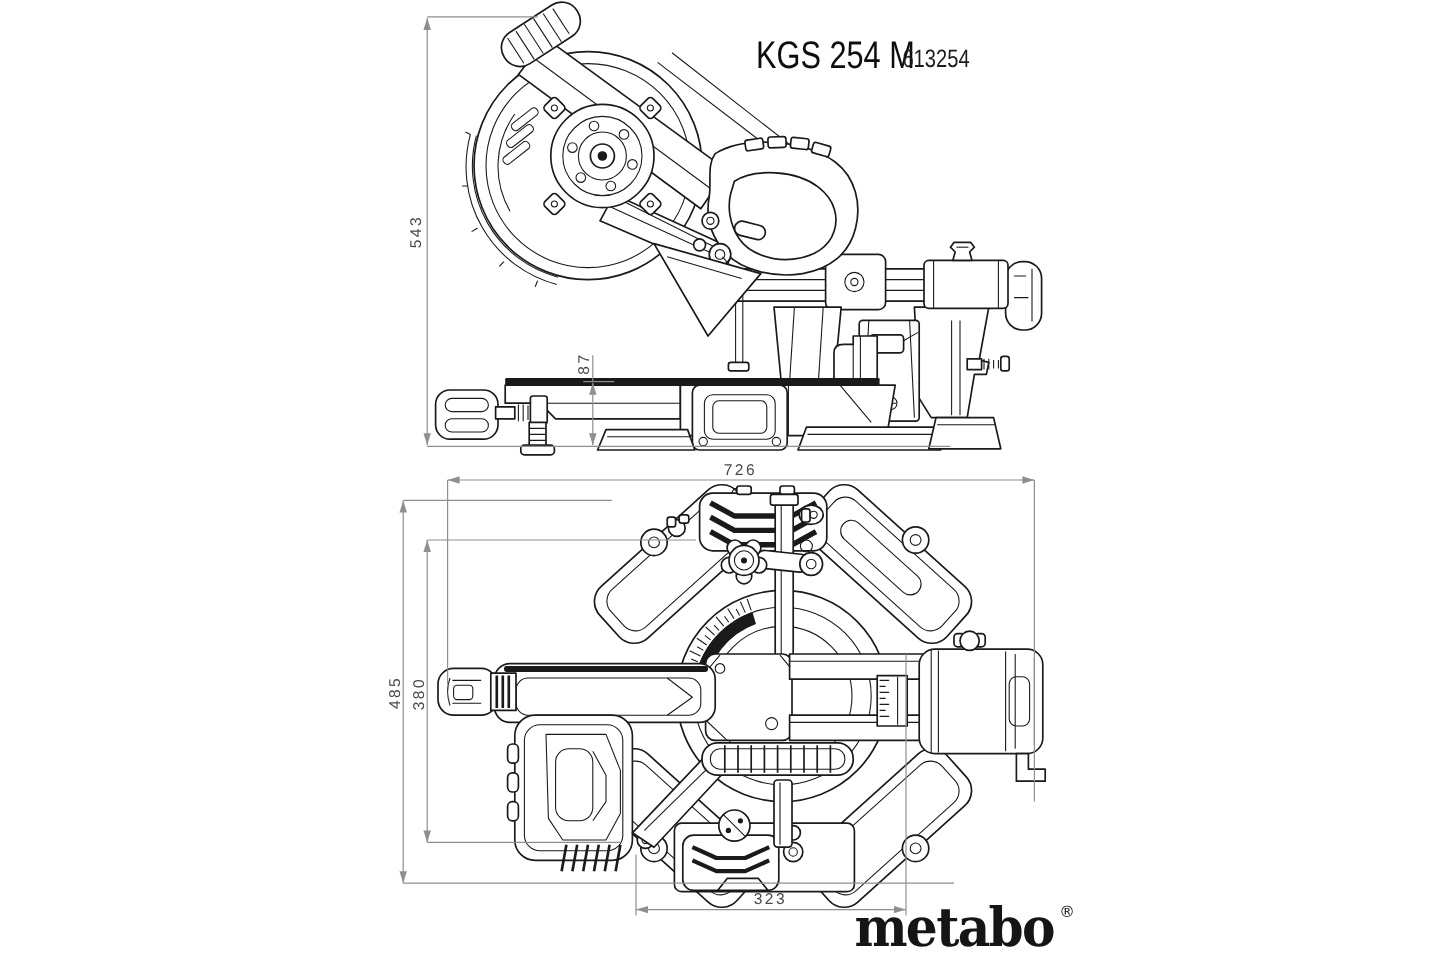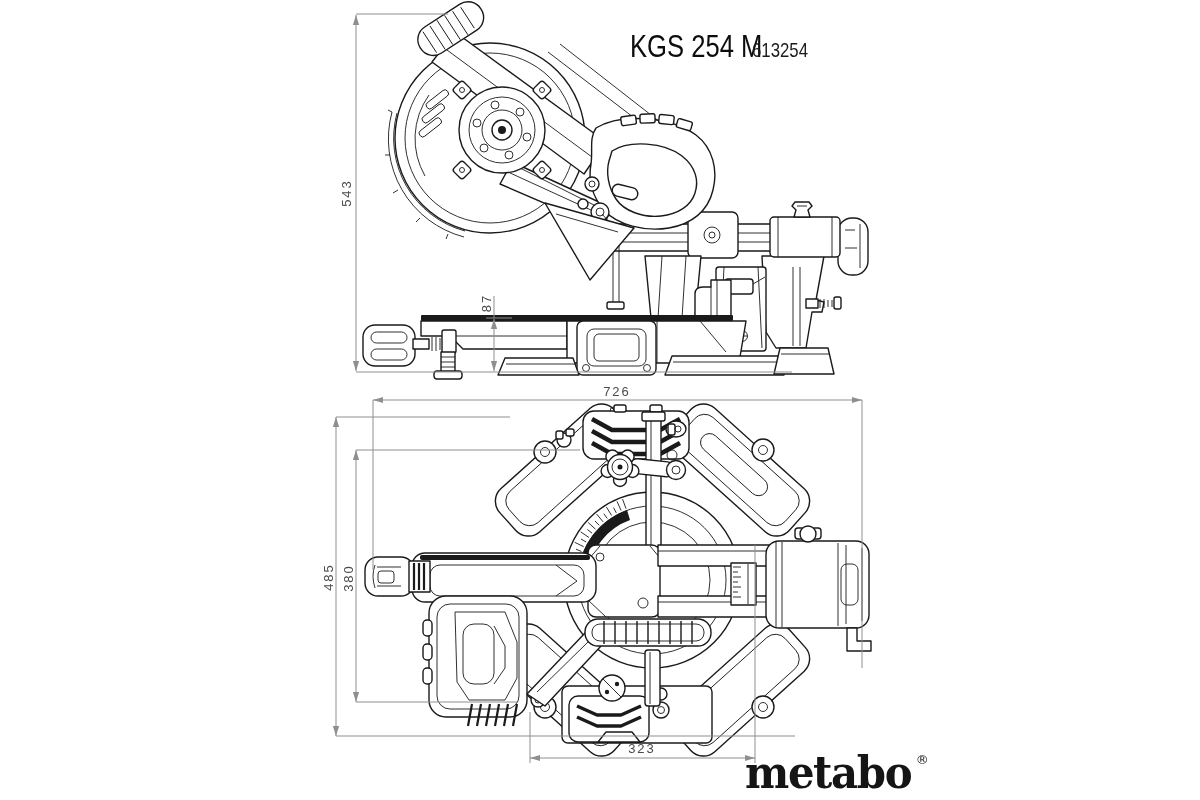--- a/index.html
+++ b/index.html
@@ -10,21 +10,21 @@
   .dk{fill:#1a1a1a;stroke:none;}
   .ch{fill:none;stroke:#1a1a1a;stroke-width:4.5;stroke-linejoin:round;}
   .ch2{fill:none;stroke:#1a1a1a;stroke-width:3.5;stroke-linejoin:round;}
   .rib{fill:none;stroke:#1a1a1a;stroke-width:2.2;}
   .rib2{fill:none;stroke:#1a1a1a;stroke-width:1.4;}
   .dim{fill:none;stroke:#8f8f8f;stroke-width:1;}
   .dimt{font-family:"Liberation Sans",sans-serif;font-size:13px;letter-spacing:2px;fill:#4a4a4a;}
   .title-block{position:absolute;left:630px;top:28px;height:34px;color:#111;}
   .model{position:absolute;left:0;top:0;font-size:32px;color:#0d0d0d;display:inline-block;transform:scaleX(.8);transform-origin:0 0;white-space:nowrap;}
   .artno{position:absolute;left:122px;top:10px;font-size:21px;color:#1a1a1a;display:inline-block;transform:scaleX(.8);transform-origin:0 0;white-space:nowrap;}
-  .brand{position:absolute;left:745px;top:746px;color:#151515;white-space:nowrap;}
+  .brand{position:absolute;left:712px;top:746px;color:#151515;white-space:nowrap;}
   .logo-text{font-family:"DejaVu Serif",serif;font-weight:bold;font-size:45px;letter-spacing:-1.5px;display:inline-block;transform:scaleX(.93);transform-origin:0 50%;}
   .logo-reg{font-size:13px;position:relative;top:-24px;left:-8px;font-family:"DejaVu Sans",sans-serif;}
 </style>
 </head>
 <body>
 
 <div class="title-block">
   <span class="model">KGS 254 M</span>
   <span class="artno">613254</span>
 </div>

